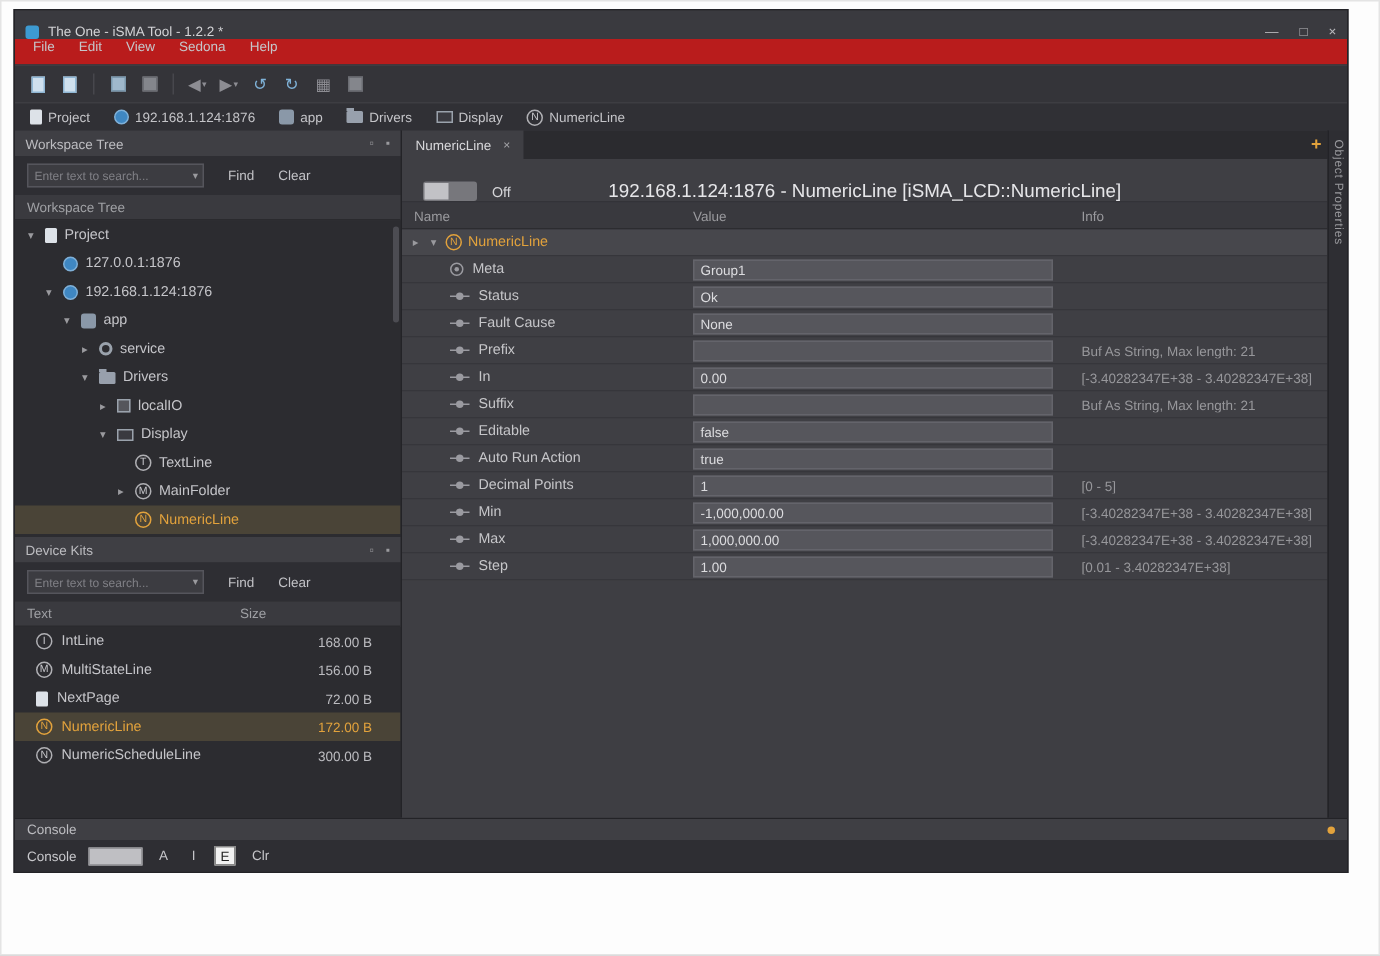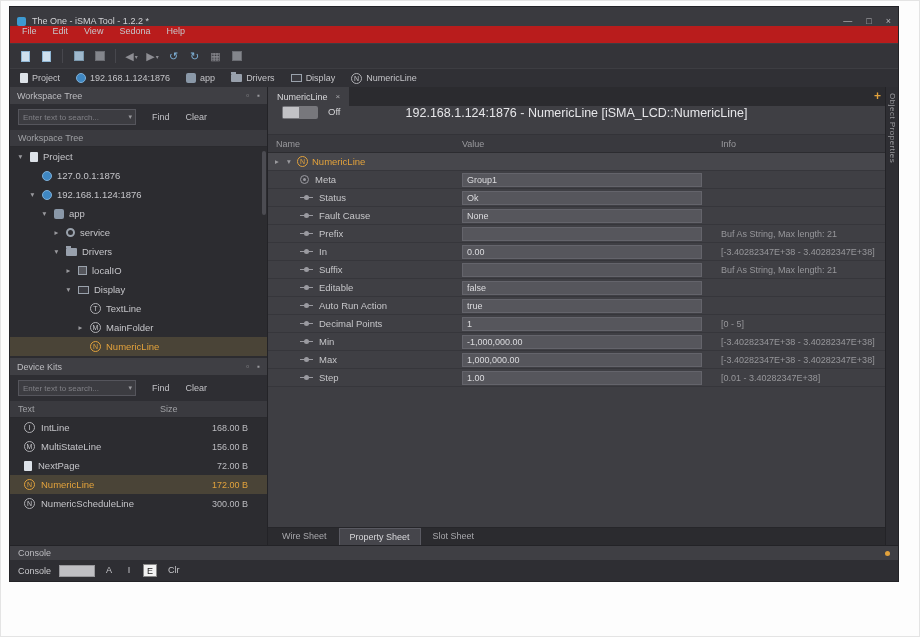--- a/index.html
+++ b/index.html
@@ -79,21 +79,21 @@
   .krow.sel { background:#4a4437; }
   .krow.sel .klabel, .krow.sel .ksize { color:#e2a23c; }
 
   
   .editor { flex:1 1 auto; display:flex; flex-direction:column; background:#3f3f44; position:relative; min-width:0; }
   .tabbar { height:19px; background:#2b2b2f; display:flex; align-items:stretch; flex:0 0 auto; position:relative; }
   .tab { display:flex; align-items:center; gap:8px; padding:0 9px; background:#3f3f44; color:#d8d8db; font-size:9px; }
   .tclose { color:#a8a8ac; font-size:8px; }
   .addtab { position:absolute; right:4px; top:2px; color:#e2a23c; font-size:12px; font-weight:bold; }
 
-  .statusrow { height:29px; background:#3f3f44; border-bottom:1px solid #333338; position:relative; display:flex; align-items:flex-start; padding-left:14px; flex:0 0 auto; }
+  .statusrow { height:29px; background:#3f3f44; border-bottom:1px solid #333338; position:relative; display:flex; align-items:flex-end; padding-left:14px; flex:0 0 auto; }
   .toggle { width:36px; height:13px; background:#77777c; border-radius:2px; position:relative; flex:0 0 auto; }
   .knob { position:absolute; left:1px; top:1px; width:16px; height:11px; background:#c2c2c6; }
   .toglabel { margin-left:10px; color:#d5d5d8; font-size:9.5px; }
   .comp-title { position:absolute; left:50%; transform:translateX(-50%); color:#e6e6e9; font-size:12.5px; white-space:nowrap; }
 
   .gridhdr { height:18px; background:#39393e; border-bottom:1px solid #2c2c30; display:flex; align-items:center; color:#9a9a9e; font-size:9px; flex:0 0 auto; }
   .c-name { width:194px; padding-left:8px; } .c-val { width:259px; } .c-info { flex:1; }
 
   .rows { flex:0 0 auto; }
   .prow { height:18px; display:flex; align-items:center; background:#3f3f44; border-bottom:1px solid #36363b; }
@@ -504,25 +504,20 @@
             <span class="pval">
                 <span class="vbox">1.00</span>
               </span>
             <span class="pinfo">[0.01 - 3.40282347E+38]</span>
           </div>
         </div>
 
         <div class="filler"></div>
 
 
-        <div class="sheettabs">
-          <span class="stab">Wire Sheet</span>
-          <span class="stab active">Property Sheet</span>
-          <span class="stab">Slot Sheet</span>
-        </div>
       </div>
 
       <div class="rstrip">
         <span class="vtext">Object Properties</span>
       </div>
     </div>
 
     <div class="console-hdr">
       <span>Console</span>
       <span class="odot"></span>

